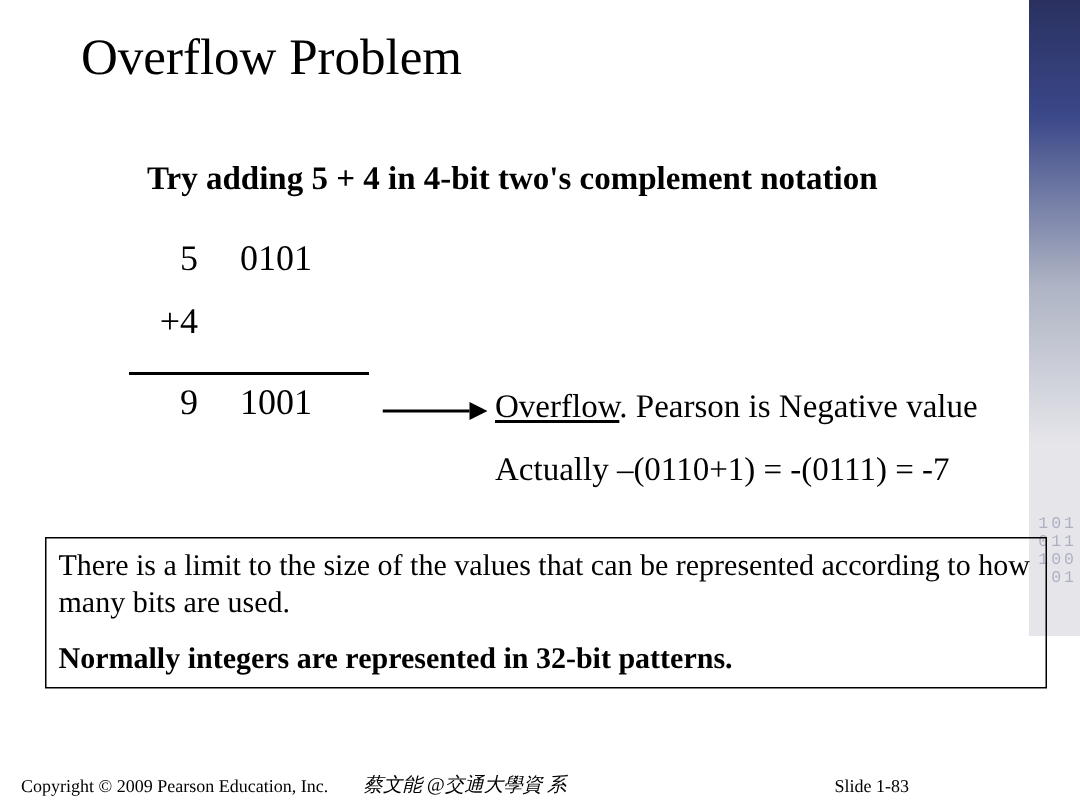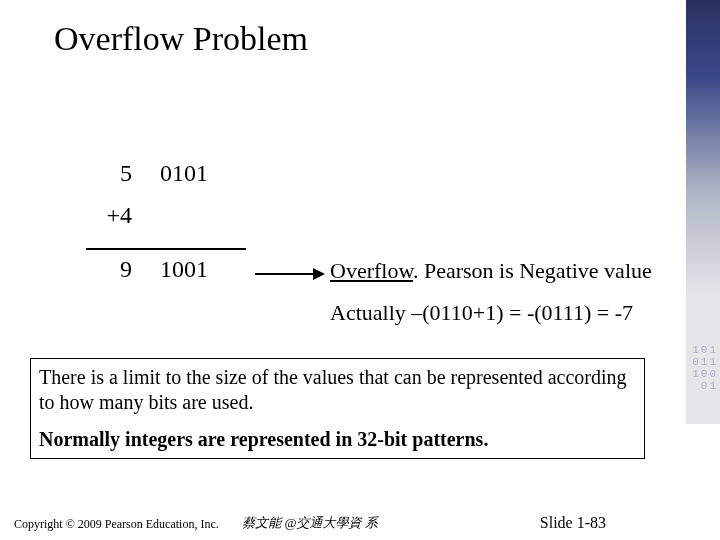--- a/index.html
+++ b/index.html
@@ -91,21 +91,21 @@
     left: 330px;
     top: 300px;
     font-size: 22px;
     color: #000;
     text-align: right;
   }
   .limit-box {
     position: absolute;
     left: 30px;
     top: 358px;
-    width: 615px;
+    width: 668px;
     border: 1px solid #000;
     padding: 6px 8px;
     font-size: 20px;
     color: #000;
     line-height: 1.25;
   }
   .limit-box p { margin: 0; }
   .limit-box .norm { font-weight: bold; margin-top: 12px; }
   .footer {
     position: absolute;
@@ -128,38 +128,39 @@
     transform: translateX(-50%);
     font-size: 13px;
     color: #000;
     font-family: "PMingLiU", "MingLiU", "Times New Roman", serif;
     font-style: italic;
   }
   .slide-num {
     position: absolute;
     right: 14px;
     bottom: 8px;
-    font-size: 16px;
+    font-size: 12px;
     color: #000;
   }
 </style>
 </head>
 <body>
 
 <div class="slide">
 
   <div class="bg-strip">
     <div class="bits">101
 011
 100
 01</div>
   </div>
 
   <div class="title">Overflow Problem</div>
 
+  <div class="subtitle">Try adding 5 + 4 in 4-bit two's complement notation</div>
 
   <div class="calc">
     <div class="row">
       <span class="dec">5</span>
       <span class="bin">0101</span>
     </div>
     <div class="row">
       <span class="dec">+4</span>
     </div>
     <div class="rule"></div>

